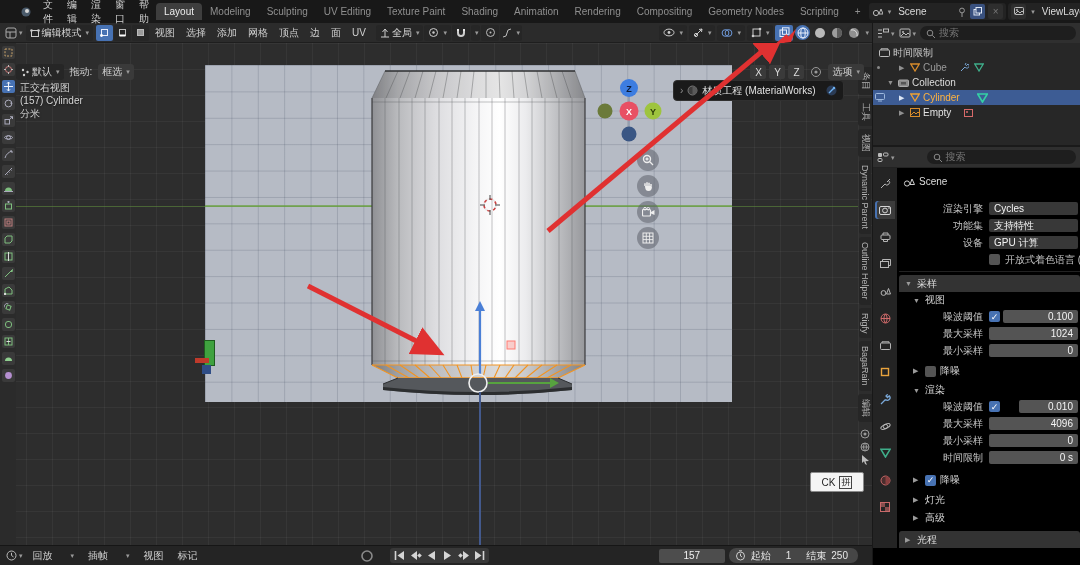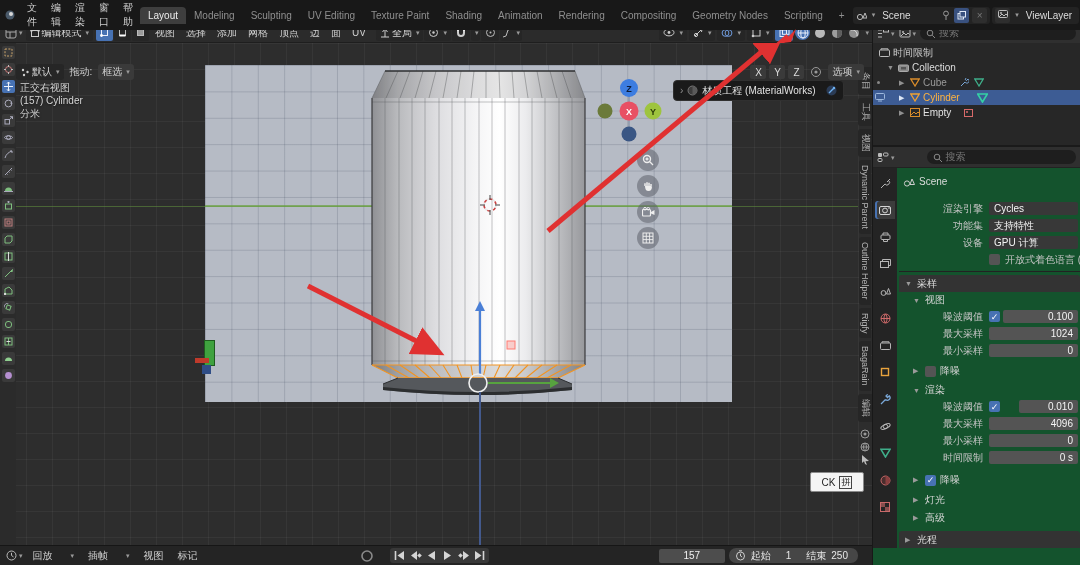--- a/index.html
+++ b/index.html
@@ -4,21 +4,21 @@
 <style>
   html,body{margin:0;padding:0;background:#111}
   #root{position:relative;width:1080px;height:565px;overflow:hidden;background:#2f2f2f;
         font-family:"Liberation Sans","DejaVu Sans",sans-serif;font-size:10px;color:#c9c9c9;
         -webkit-font-smoothing:antialiased;user-select:none}
   .abs{position:absolute}
   .flex{display:flex;align-items:center}
   .ico{display:inline-flex;align-items:center;justify-content:center;line-height:1}
   .chev{color:#9a9a9a;font-size:7px;margin-left:2px}
   
-  .topbar{position:absolute;top:0;left:0;right:0;height:30px;background:#181818;display:flex;align-items:center;padding:0 4px;box-sizing:border-box;z-index:40}
+  .topbar{position:absolute;top:0;left:0;right:0;height:23px;background:#181818;display:flex;align-items:center;padding:0 20px;box-sizing:border-box;z-index:40}
   .menu{padding:3px 7px;color:#cfcfcf;border-radius:3px}
   .ws{padding:3px 8px;color:#8f8f8f;border-radius:4px 4px 0 0;white-space:nowrap}
   .ws.active{background:#3e3e3e;color:#ececec}
   .tb-right{margin-left:auto;display:flex;align-items:center;gap:2px}
   .idwidget{display:flex;align-items:center;background:#232323;border-radius:3px;height:17px;padding:0 3px;gap:3px}
   .idwidget .name{color:#dcdcdc;padding:0 4px;min-width:52px}
   .sqbtn{width:15px;height:15px;border-radius:2px;background:#2e2e2e;display:flex;align-items:center;justify-content:center;color:#bbb}
   .sqbtn.blue{background:#39517f}
   
   .vph{position:absolute;top:23px;left:0;width:872px;height:20px;background:#2b2b2b;display:flex;align-items:center;gap:1px;padding:0 3px;box-sizing:border-box;z-index:30;border-bottom:1px solid #1e1e1e}
@@ -54,21 +54,21 @@
   .arrows{position:absolute;left:0;top:0;z-index:27;pointer-events:none}
   
   .timeline{position:absolute;left:0;bottom:0;width:872px;height:20px;background:#242424;border-top:1px solid #161616;display:flex;align-items:center;padding:0 6px;box-sizing:border-box;z-index:30;gap:6px}
   .tbtn{display:flex;align-items:center;gap:16px;color:#d0d0d0;padding:1px 4px}
   .transport{display:flex;align-items:center;background:#383838;border-radius:3px;height:15px;padding:0 2px;gap:1px;position:absolute;left:390px}
   .transport .t{width:15px;height:13px;display:flex;align-items:center;justify-content:center}
   .framegrp{position:absolute;right:14px;display:flex;align-items:center;gap:4px}
   .fld{background:#4d4d4d;border-radius:2px;height:14px;display:flex;align-items:center;justify-content:center;color:#f2f2f2;padding:0 8px}
   .rangegrp{display:flex;align-items:center;background:#464646;border-radius:7px;height:15px;padding:0 6px;gap:5px;color:#e8e8e8}
   
-  .rpanel{position:absolute;left:872px;top:23px;width:208px;bottom:0;background:#14532d;z-index:35;border-left:1px solid #181818;box-sizing:border-box;overflow:hidden}
+  .rpanel{position:absolute;left:872px;top:23px;width:208px;bottom:0;background:#000000;z-index:35;border-left:1px solid #181818;box-sizing:border-box;overflow:hidden}
   .outliner{position:relative;height:122px;background:#272727;border-bottom:2px solid #1a1a1a}
   .ohdr{height:20px;background:#2f2f2f;display:flex;align-items:center;gap:4px;padding:0 4px}
   .search{flex:1;height:14px;background:#1e1e1e;border-radius:7px;display:flex;align-items:center;gap:4px;padding:0 6px;color:#777}
   .orow{height:15px;display:flex;align-items:center;gap:3px;padding-left:6px;position:relative;color:#c9c9c9}
   .orow .tri{color:#909090;font-size:7px;width:8px}
   .orow.sel{background:#3d5c94;color:#fff}
   .props{position:relative}
   .phdr{height:20px;background:#2f2f2f;display:flex;align-items:center;gap:4px;padding:0 4px;border-bottom:1px solid #222}
   .ptabs{position:absolute;left:0;top:21px;bottom:0;width:24px;background:#242424;display:flex;flex-direction:column;align-items:center;padding-top:6px;gap:9px}
   .ptab{width:20px;height:18px;display:flex;align-items:center;justify-content:center;border-radius:3px 0 0 3px}
@@ -731,49 +731,49 @@
       </div>
       <div class="orow" style="margin-top:2px">
         <span class="ico">
             <svg width="11" height="9">
               <rect x="0.5" y="2" width="10" height="6.5" rx="1" fill="none" stroke="#bbb"></rect>
               <path d="M2 2V.8h7V2" stroke="#bbb" fill="none"></path>
             </svg>
           </span>
         <span>时间限制</span>
       </div>
+      <div class="orow" style="padding-left:26px;color:#9a9a9a">
+        <span class="abs" style="left:4px;width:3px;height:3px;border-radius:50%;background:#888"></span>
+        <span class="tri">▶</span>
+        <span class="ico">
+            <svg width="10" height="9">
+              <path d="M5 8L.8 1h8.4z" fill="none" stroke="#d98c2b" stroke-width="1.3"></path>
+            </svg>
+          </span>
+        <span>Cube</span>
+        <span class="ico" style="margin-left:10px">
+            <svg width="9" height="9">
+              <path d="M1 8l4-4M5 4a2.2 2.2 0 1 0 3-3l-1.6 1.6L5 1.2 6.5 0" stroke="#7aa8d8" fill="none"></path>
+            </svg>
+          </span>
+        <span class="ico" style="margin-left:2px">
+            <svg width="10" height="9">
+              <path d="M5 8L.8 1h8.4z" fill="none" stroke="#3fae8a" stroke-width="1.3"></path>
+            </svg>
+          </span>
+      </div>
       <div class="orow" style="padding-left:14px">
         <span class="tri">▼</span>
         <span class="ico">
             <svg width="11" height="9">
               <rect x="0.5" y="2" width="10" height="6.5" rx="1" fill="#8a8a8a" stroke="#aaa"></rect>
               <rect x="3" y="4" width="5" height="2.5" fill="#555"></rect>
             </svg>
           </span>
         <span style="color:#ddd">Collection</span>
-      </div>
-      <div class="orow" style="padding-left:26px;color:#9a9a9a">
-        <span class="abs" style="left:4px;width:3px;height:3px;border-radius:50%;background:#888"></span>
-        <span class="tri">▶</span>
-        <span class="ico">
-            <svg width="10" height="9">
-              <path d="M5 8L.8 1h8.4z" fill="none" stroke="#d98c2b" stroke-width="1.3"></path>
-            </svg>
-          </span>
-        <span>Cube</span>
-        <span class="ico" style="margin-left:10px">
-            <svg width="9" height="9">
-              <path d="M1 8l4-4M5 4a2.2 2.2 0 1 0 3-3l-1.6 1.6L5 1.2 6.5 0" stroke="#7aa8d8" fill="none"></path>
-            </svg>
-          </span>
-        <span class="ico" style="margin-left:2px">
-            <svg width="10" height="9">
-              <path d="M5 8L.8 1h8.4z" fill="none" stroke="#3fae8a" stroke-width="1.3"></path>
-            </svg>
-          </span>
       </div>
       <div class="orow sel" style="padding-left:26px">
         <span class="ico abs" style="left:2px">
             <svg width="10" height="9">
               <rect x="0.5" y="0.5" width="9" height="6" rx="1" fill="none" stroke="#9db8dd"></rect>
               <path d="M3 8h4" stroke="#9db8dd"></path>
             </svg>
           </span>
         <span class="tri" style="color:#dce6f5">▶</span>
         <span class="ico">

